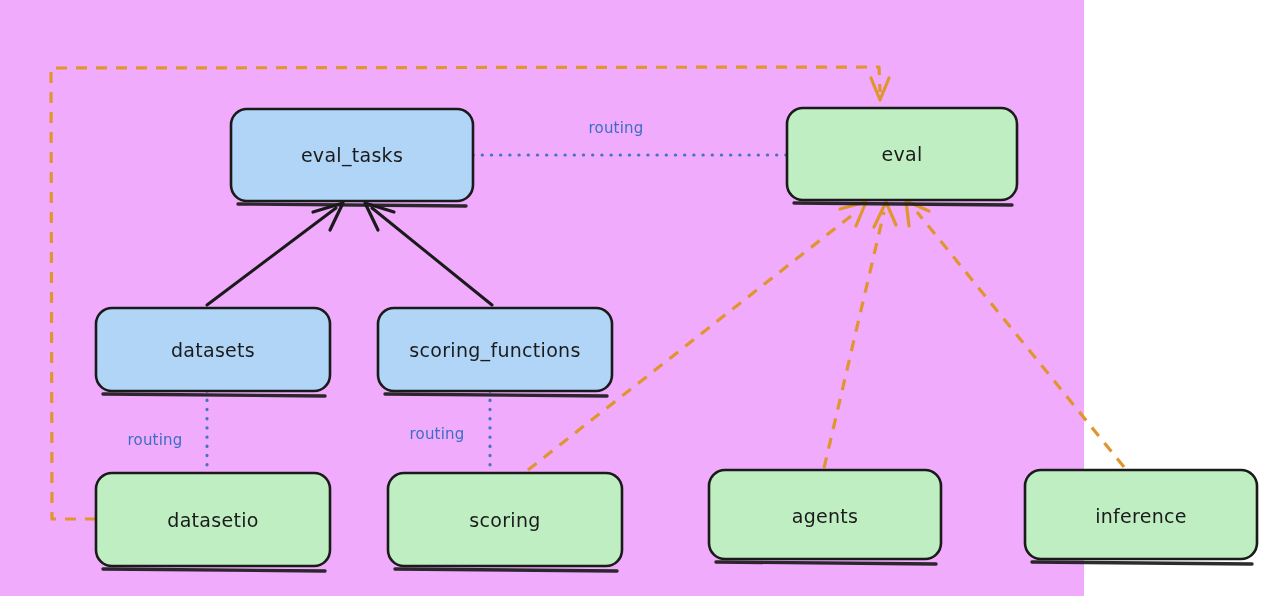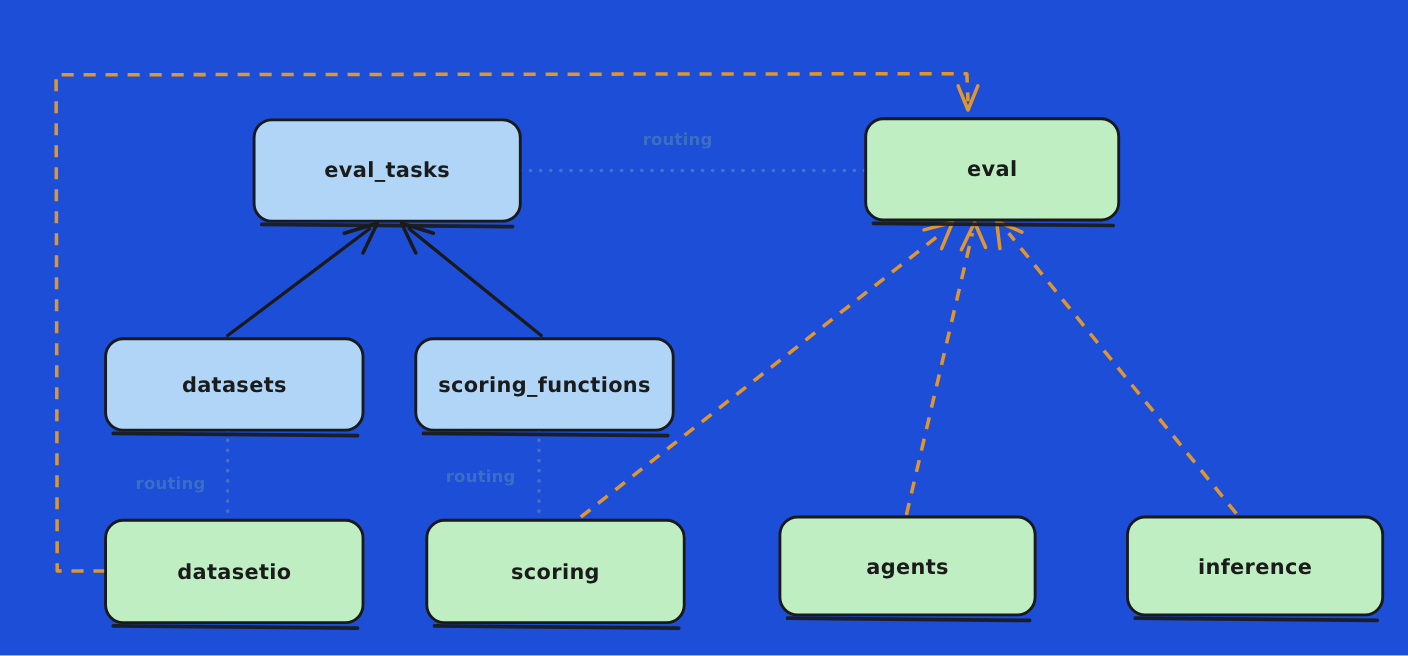--- a/index.html
+++ b/index.html
@@ -8,24 +8,23 @@
     background: #ffffff;
   }
   body {
     width: 1280px;
     height: 596px;
     overflow: hidden;
     font-family: "DejaVu Sans", sans-serif;
   }
   #diagram-root {
     position: relative;
-    width: 1280px;
+    width: 1084px;
     height: 596px;
-    background: #1d4ed8;
-    font-weight: bold;
+    background: #f0abfc;
   }
   svg.diagram {
     display: block;
     width: 1280px;
     height: 596px;
   }
   .node-label {
     font-family: "DejaVu Sans", sans-serif;
     font-size: 19px;
     fill: #1b1b1b;

